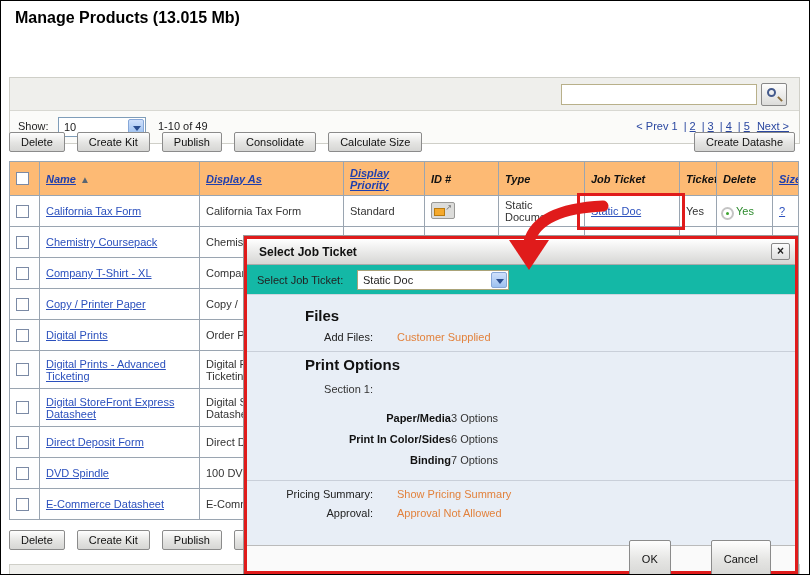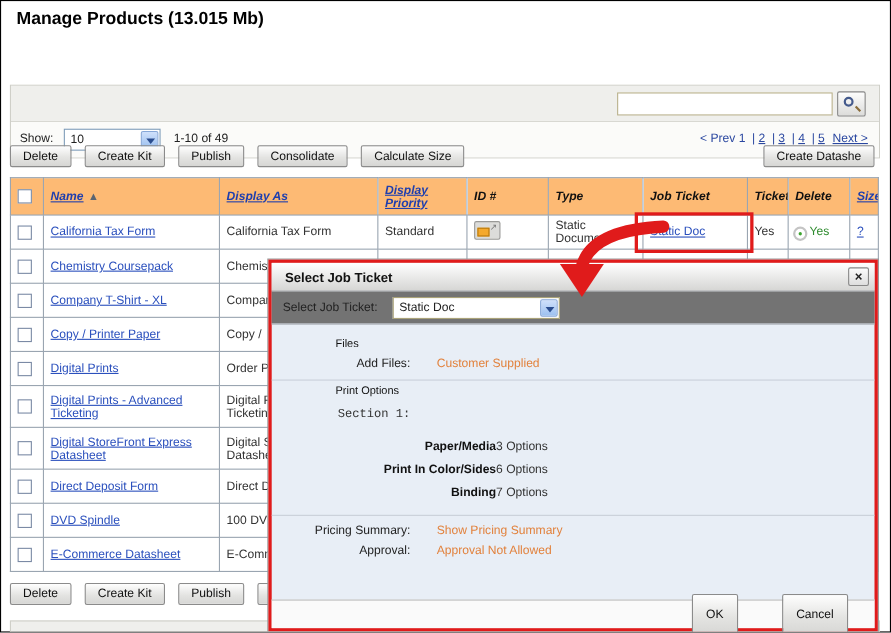--- a/index.html
+++ b/index.html
@@ -51,25 +51,25 @@
   .bottom-bar { position:absolute; left:8px; top:563px; width:791px; height:11px; background:#efefec; border:1px solid #cfcfc8; }
 
   
   .red-box { position:absolute; left:576px; top:192px; width:108px; height:37px; border:3px solid #e01b1b; z-index:40; }
   .arrow-svg { position:absolute; left:490px; top:193px; z-index:60; pointer-events:none; }
 
   
   .modal { position:absolute; left:243px; top:235px; width:554px; height:338px; border:3px solid #e01b1b; background:#e8eef6; z-index:50; display:flex; flex-direction:column; box-shadow:0 0 0 1px #999; }
   .modal-title { height:26px; background:linear-gradient(#ffffff,#d6d6d4); border-bottom:1px solid #aaa; position:relative; display:flex; align-items:center; padding-left:12px; font-weight:bold; font-size:12px; color:#111; flex:0 0 auto; }
   .modal-close { position:absolute; right:5px; top:4px; width:19px; height:17px; background:linear-gradient(#fcfcfc,#dedede); border:1px solid #888; border-radius:2px; font-weight:bold; font-size:12px; line-height:14px; text-align:center; color:#222; cursor:pointer; }
-  .modal-ctrl { height:30px; background:#737373; border-bottom:1px solid #cfd6df; position:relative; flex:0 0 auto; }
+  .modal-ctrl { height:30px; background:#14b8a6; border-bottom:1px solid #cfd6df; position:relative; flex:0 0 auto; }
   .modal-ctrl .lbl { position:absolute; left:10px; top:9px; color:#222; }
   .jt-select { left:110px; top:5px; width:152px; border-color:#aaa379; }
   .modal-body { flex:1 1 auto; padding-top:8px; position:relative; }
-  .sec-head { margin:4px 0 4px 58px; font-size:10px; font-weight:normal; color:#111; }
+  .sec-head { margin:4px 0 4px 58px; font-size:15px; font-weight:bold; color:#111; }
   .kv-row { display:flex; margin-top:7px; }
   .kv-row .k { width:126px; text-align:right; color:#222; flex:0 0 auto; }
   .kv-row .v { margin-left:24px; color:#e2823d; }
   .divider { border-top:1px solid #c9cfd9; margin:8px 0 4px 0; }
   .opt-row { display:flex; margin:9px 0 0 86px;text-align:right; }
   .opt-row .ok-label { width:118px; font-weight:bold; color:#111; flex:0 0 auto; }
   .opt-row .ov { color:#333; }
   .sec1 { margin-top:10px; }
   .review-gap { margin-top:14px; }
   .modal-footer { flex:0 0 auto; height:26px; background:#fafafa; border-top:1px solid #bbb; display:flex; justify-content:flex-end; align-items:center; padding-right:8px; gap:8px; }
@@ -292,21 +292,21 @@
     </div>
     <div class="modal-body">
       <div class="sec-head">Files</div>
       <div class="kv-row">
         <span class="k">Add Files:</span>
         <span class="v">Customer Supplied</span>
       </div>
       <div class="divider"></div>
       <div class="sec-head">Print Options</div>
       <div class="kv-row sec1">
-        <span class="k" style="color:#333;font-family:Liberation Mono, monospace;">Section 1:</span>
+        <span class="k" style="color:#333;">Section 1:</span>
       </div>
       <div style="height:8px;"></div>
       <div class="opt-row">
         <span class="ok-label">Paper/Media</span>
         <span class="ov">3 Options</span>
       </div>
       <div class="opt-row">
         <span class="ok-label">Print In Color/Sides</span>
         <span class="ov">6 Options</span>
       </div>

